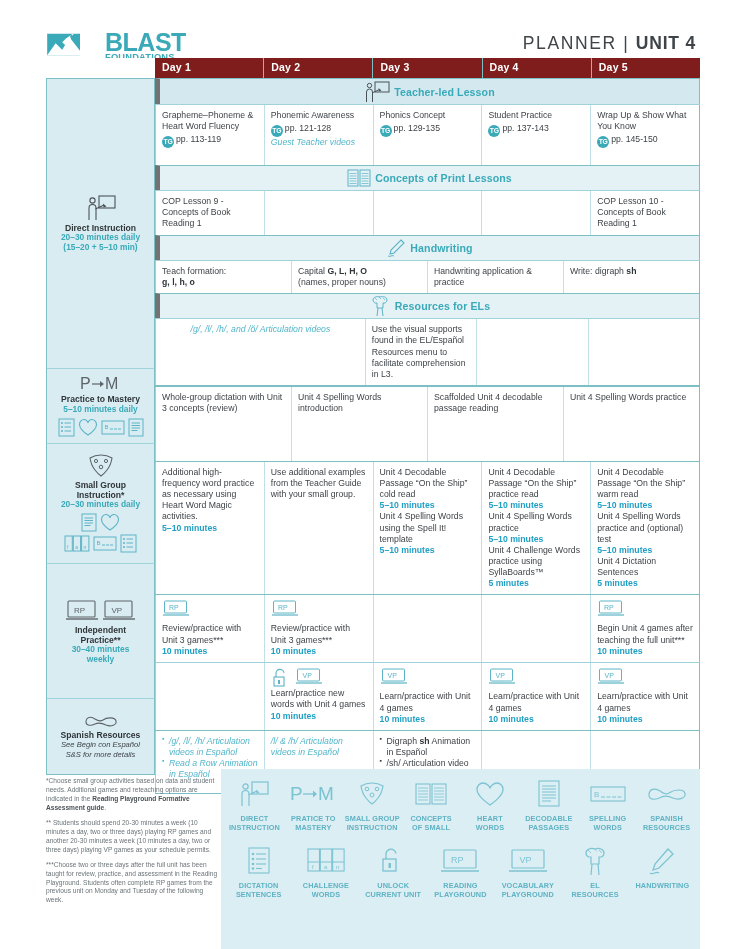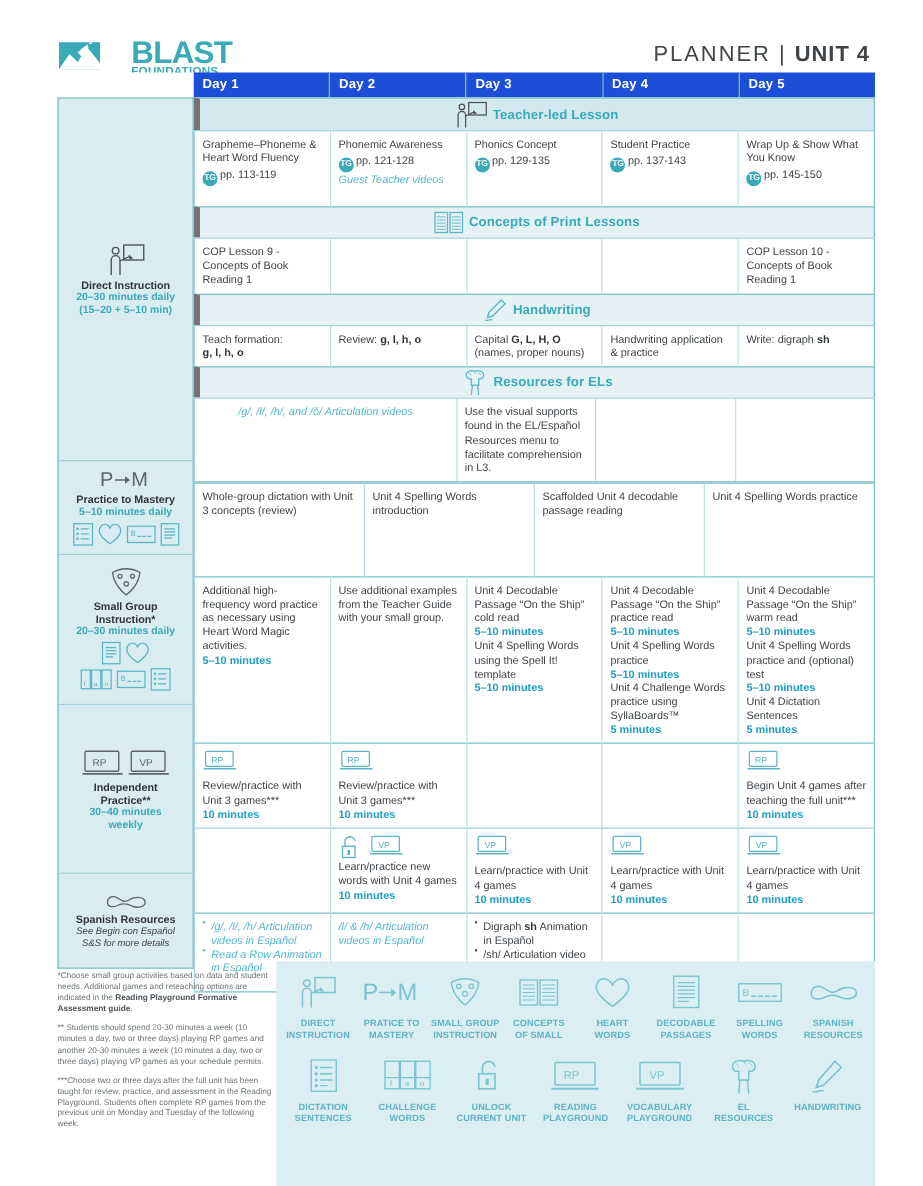--- a/index.html
+++ b/index.html
@@ -34,21 +34,21 @@
   .planner-title .bar { color: #3f4448; }
 
   
   .grid {
     position: absolute; left: 46px; top: 58px;
     width: 654px; height: 711px;
   }
   .dayhead { display: flex; height: 20px; }
   .dayhead .spacer { width: 109px; flex: 0 0 109px; background: #ffffff; }
   .dayhead .cell {
-    flex: 1 1 0; background: #1d4ed8; color: #ffffff;
+    flex: 1 1 0; background: #7f1d1d; color: #ffffff;
     font-size: 10.5px; font-weight: bold; letter-spacing: 0.2px;
     padding: 3px 0 0 7px; border-right: 1px solid #7cc0c5;
   }
   .dayhead .cell:last-child { border-right: none; }
 
   .body { display: flex; }
   .railcol { width: 109px; flex: 0 0 109px; }
   .contentcol { flex: 1 1 0; }
 
   
@@ -379,23 +379,20 @@
             <path d="M2 18 C4 19.5 6 16.5 8 18" stroke="#5cb4c6" stroke-width="1" fill="none"></path>
           </svg>
           <span class="secbar-label">Handwriting</span>
         </div>
         <div class="row5" style="min-height:28px">
           <div class="c">
             <div>Teach formation:</div>
             <div class="b">g, l, h, o</div>
           </div>
           <div class="c">
-            <span>Review: </span><span class="b">g, l, h, o</span>
-          </div>
-          <div class="c">
             <div><span>Capital </span><span class="b">G, L, H, O</span></div>
             <div>(names, proper nouns)</div>
           </div>
           <div class="c">Handwriting application &amp; practice</div>
           <div class="c">
             <span>Write: digraph </span><span class="b">sh</span>
           </div>
         </div>
 
         <div class="secbar pale" style="height:25px">

